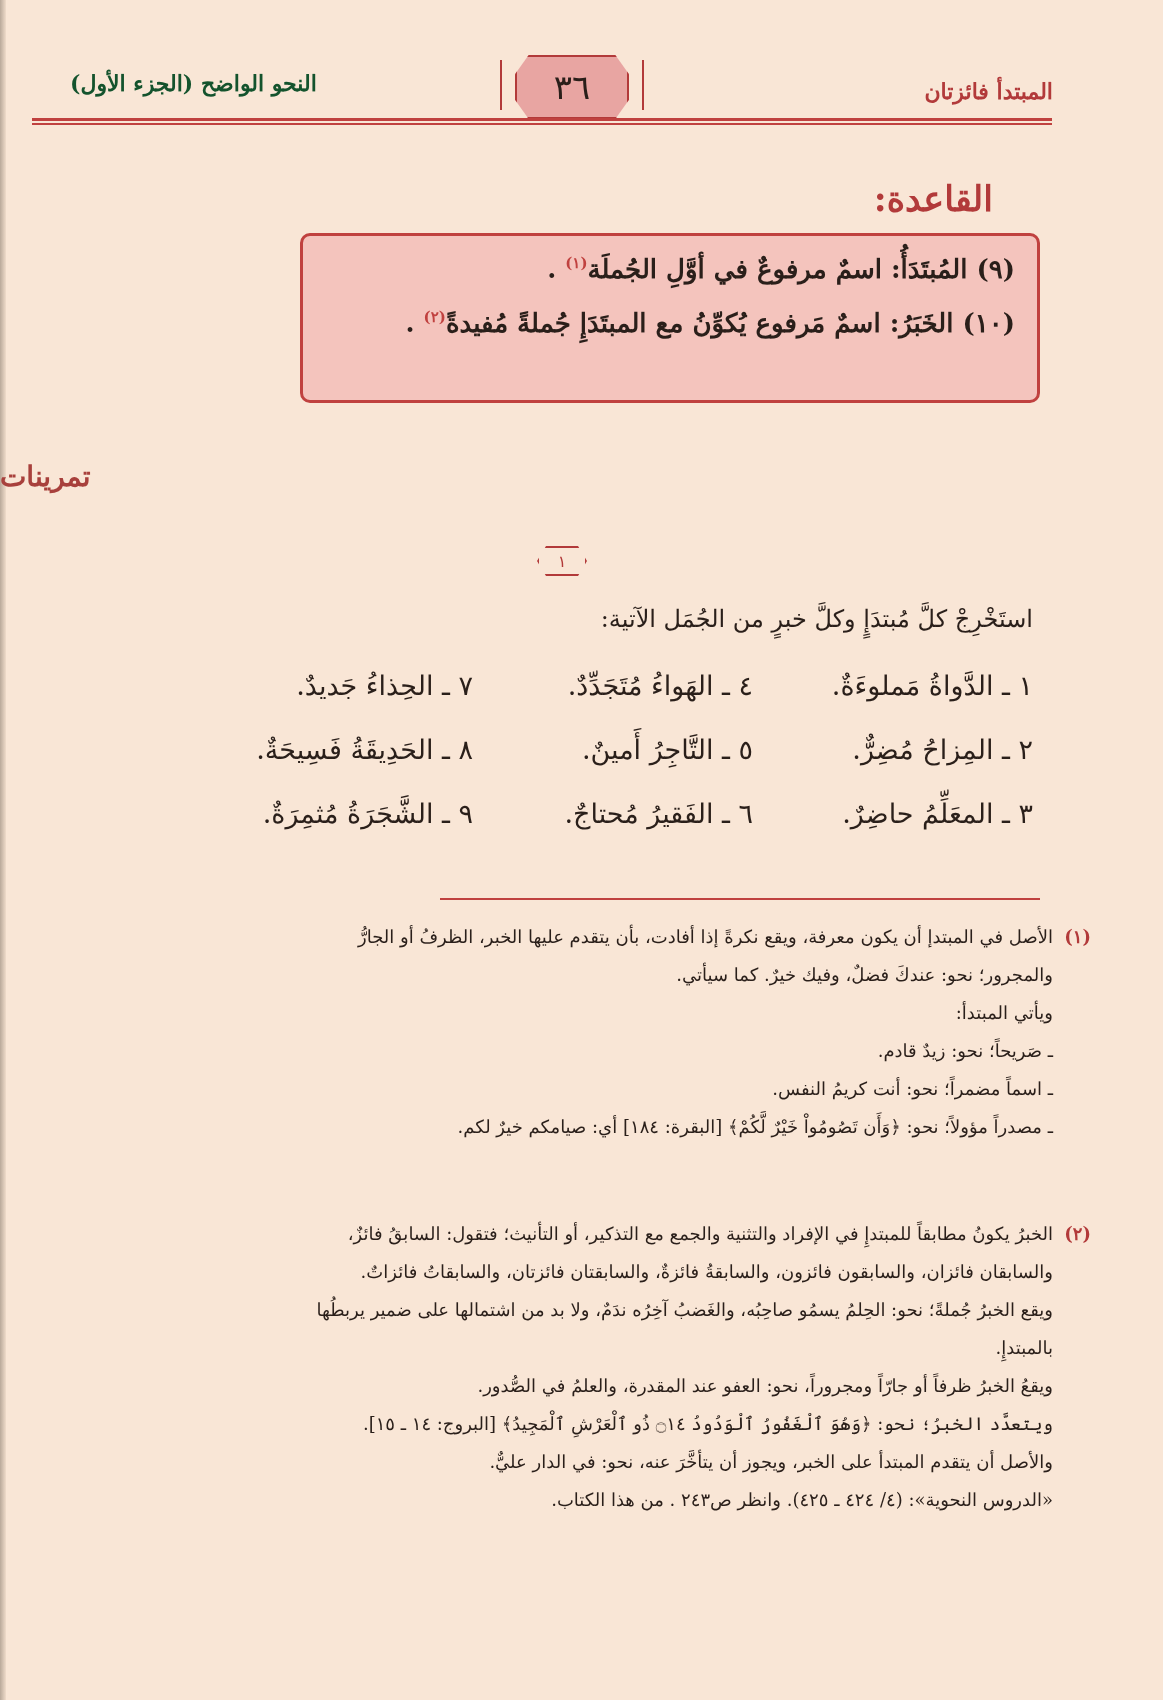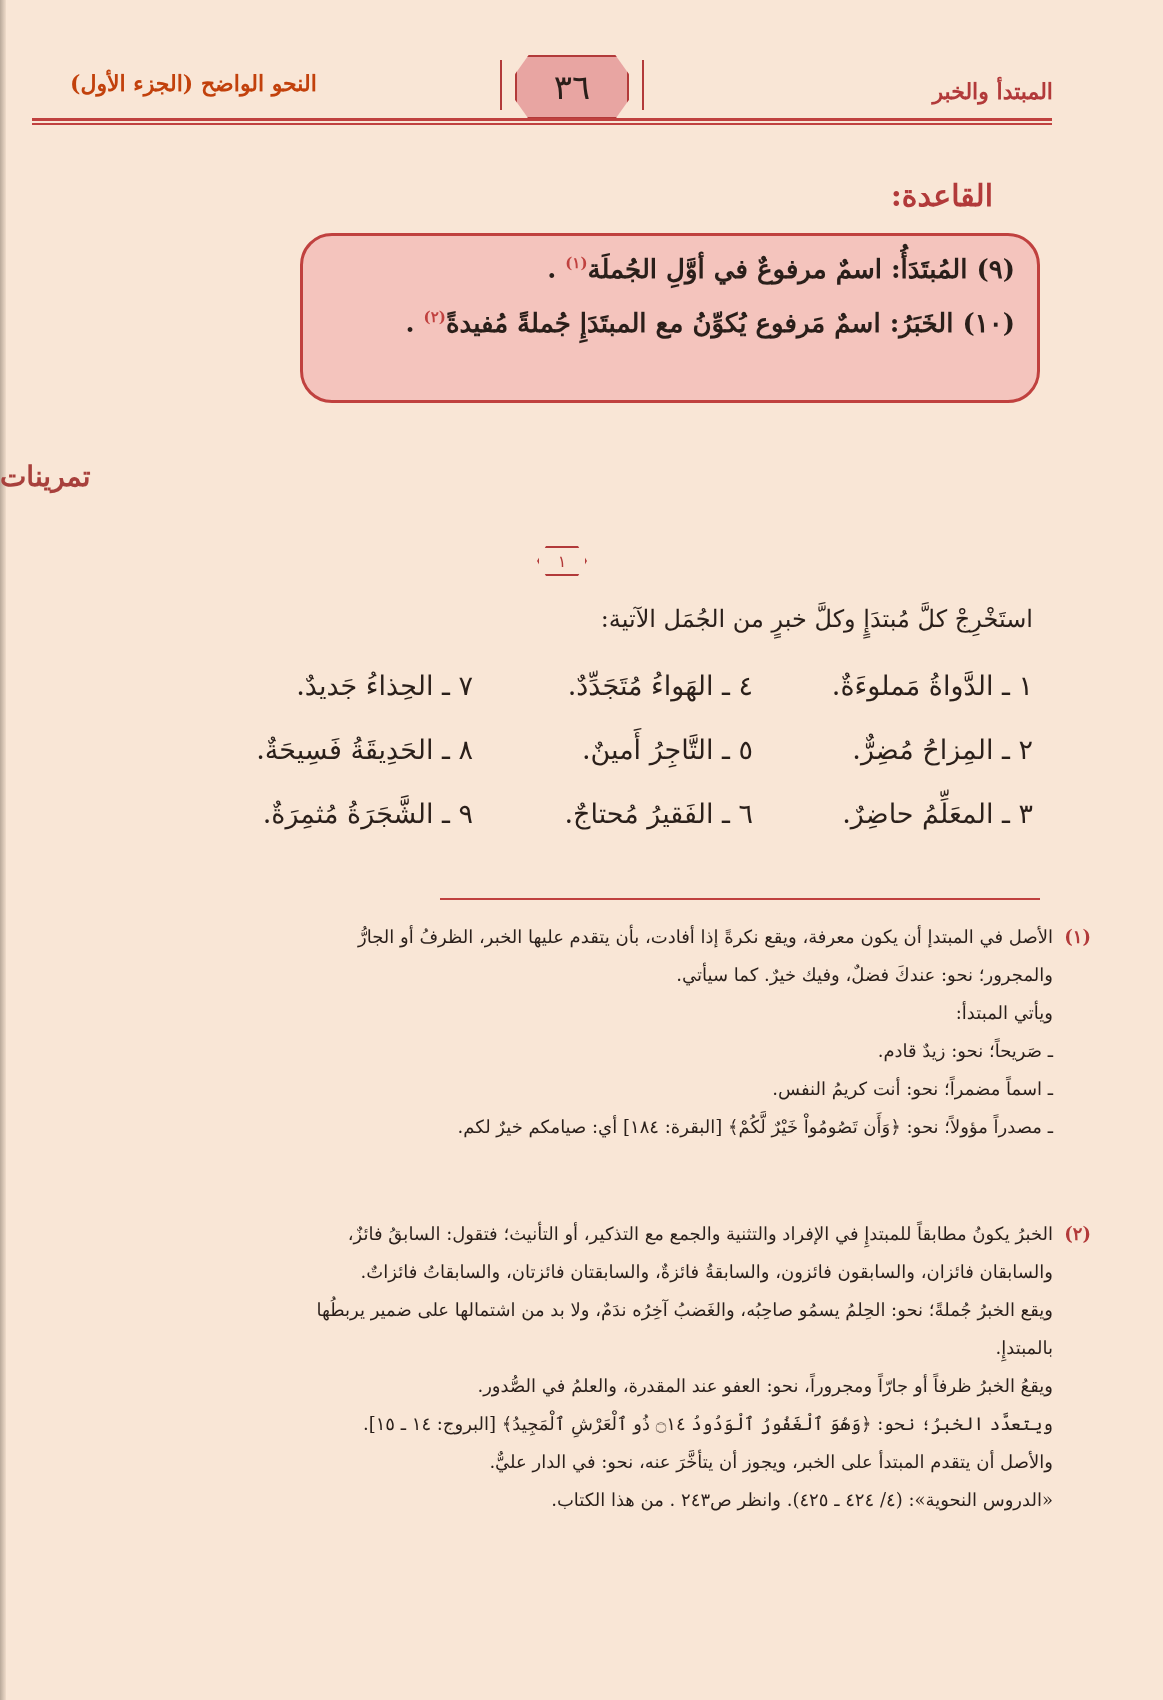--- a/index.html
+++ b/index.html
@@ -7,38 +7,38 @@
       width: 1163px; height: 1700px; overflow: hidden;
       background: #f9e6d6;
       font-family: "DejaVu Serif", serif;
       color: #2a1f1a;
       position: relative;
     }
     .page { position: absolute; inset: 0; direction: rtl; }
     .spine { position: absolute; left: 0; top: 0; width: 6px; height: 1700px; background: linear-gradient(to right, #b9a99a, #f0dccb); }
 
     
-    .hdr-left { position: absolute; left: 70px; top: 70px; font-size: 22px; font-weight: bold; color: #c2410c; direction: rtl; }
+    .hdr-left { position: absolute; left: 70px; top: 70px; font-size: 22px; font-weight: bold; color: #14532d; direction: rtl; }
     .hdr-right { position: absolute; right: 110px; top: 78px; font-size: 22px; font-weight: bold; color: #b23a3a; direction: rtl; }
     .hdr-line { position: absolute; left: 32px; width: 1020px; top: 118px; height: 3px; background: #c0413f; }
     .hdr-line2 { position: absolute; left: 32px; width: 1020px; top: 123px; height: 2px; background: #c0413f; }
     .page-num-box {
       position: absolute; left: 515px; top: 55px; width: 110px; height: 60px;
       background: #e8a5a2; border: 2px solid #b23a3a;
       clip-path: polygon(12% 0, 88% 0, 100% 30%, 100% 70%, 88% 100%, 12% 100%, 0 70%, 0 30%);
       display: flex; align-items: center; justify-content: center;
       font-size: 34px; font-weight: normal; color: #2a1f1a;
     }
     .page-num-bar { position: absolute; left: 500px; top: 60px; width: 140px; height: 50px; border-left: 2px solid #b23a3a; border-right: 2px solid #b23a3a; }
 
     
-    .rule-title { position: absolute; right: 170px; top: 178px; font-size: 30px; font-weight: bold; color: #b23a3a; }
+    .rule-title { position: absolute; right: 170px; top: 178px; font-size: 35px; font-weight: bold; color: #b23a3a; }
     .rule-box {
       position: absolute; left: 300px; top: 233px; width: 740px; height: 170px;
-      background: #f4c4bd; border: 3px solid #c0413f; border-radius: 32px;
+      background: #f4c4bd; border: 3px solid #c0413f; border-radius: 10px;
       box-sizing: border-box; padding: 18px 22px 0 22px;
     }
     .rule-line { font-size: 26px; font-weight: bold; margin-bottom: 24px; direction: rtl; text-align: right; }
     .sup { color: #c0413f; font-size: 15px; vertical-align: super; }
 
     .ex-title { position: absolute; left: 0; right: 0; top: 460px; text-align: left; font-size: 28px; font-weight: bold; color: #a8403c; }
     .ex-num {
       position: absolute; left: 537px; top: 546px; width: 46px; height: 26px;
       border: 2px solid #b23a3a; clip-path: polygon(18% 0, 82% 0, 100% 50%, 82% 100%, 18% 100%, 0 50%);
       display: flex; align-items: center; justify-content: center; font-size: 16px; color: #b23a3a;
@@ -53,21 +53,21 @@
     .fn-mark { color: #b23a3a; font-weight: bold; position: absolute; right: -38px; }
     .fn p { margin: 0; }
   </style>
 </head>
 <body>
 
 <div class="page">
   <div class="spine"></div>
 
   <div class="hdr-left">النحو الواضح (الجزء الأول)</div>
-  <div class="hdr-right">المبتدأ والخبر</div>
+  <div class="hdr-right">المبتدأ فائزتان</div>
   <div class="page-num-bar"></div>
   <div class="page-num-box">٣٦</div>
   <div class="hdr-line"></div>
   <div class="hdr-line2"></div>
 
   <div class="rule-title">القاعدة:</div>
   <div class="rule-box">
     <div class="rule-line">
       <span>(٩) المُبتَدَأُ: اسمٌ مرفوعٌ في أوَّلِ الجُملَة</span><span class="sup">(١)</span> <span>.</span>
     </div>

